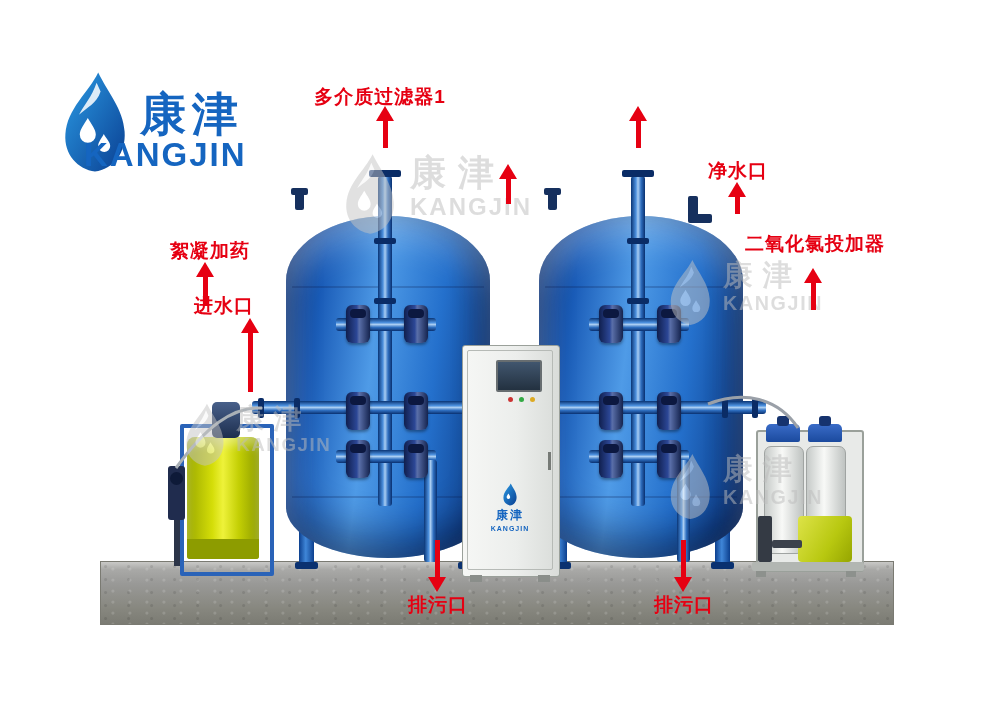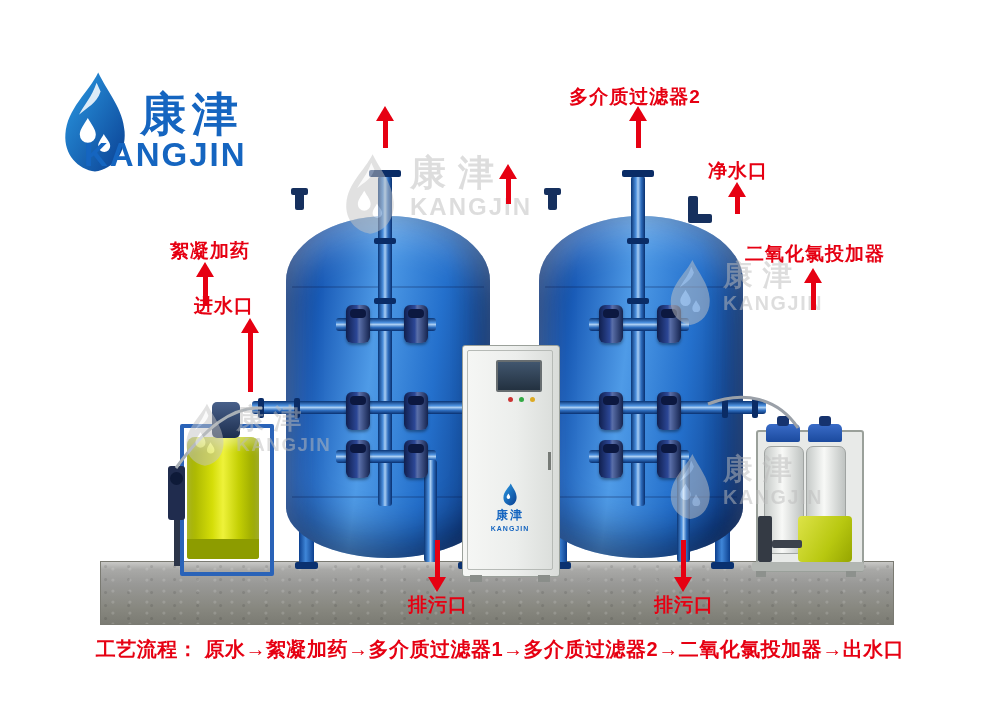--- a/index.html
+++ b/index.html
@@ -295,25 +295,25 @@
     </linearGradient>
       </defs>
     <path d="M54 3 C42 28 15 48 13 80 C11 106 29 124 50 127 C73 124 89 104 87 77 C85 48 66 28 54 3 Z" fill="url(#lg1)"></path>
     <path d="M52 16 C46 34 36 44 30 56 C40 47 52 42 57 27 Z" fill="#fff" opacity=".85"></path>
     <path d="M41 60 C36 69 31 74 31 81 a10 10 0 0 0 20 0 C51 74 46 69 41 60 Z" fill="#fff"></path>
     <path d="M61 80 C58 86 54 90 54 95 a7.5 7.5 0 0 0 15 0 C69 90 64 86 61 80 Z" fill="#fff"></path>
   </svg>
   <div class="logo-cn">康津</div>
   <div class="logo-en">KANGJIN</div>
 
-  <div class="label" style="left:635px;top:84px">多介质过滤器2</div>
+  <div class="label" style="left:380px;top:84px">多介质过滤器1</div>
   <div class="label" style="left:738px;top:158px">净水口</div>
   <div class="label" style="left:210px;top:238px">絮凝加药</div>
   <div class="label" style="left:224px;top:293px">进水口</div>
-  <div class="label" style="left:815px;top:241px">二氧化氯投加器</div>
+  <div class="label" style="left:815px;top:231px">二氧化氯投加器</div>
   <div class="label" style="left:438px;top:592px">排污口</div>
   <div class="label" style="left:684px;top:592px">排污口</div>
 
   <div class="arrow" style="left:385px;top:106px;height:42px">
       <div class="head-up"></div>
       <div class="stem"></div>
     </div>
   <div class="arrow" style="left:638px;top:106px;height:42px">
       <div class="head-up"></div>
       <div class="stem"></div>
@@ -340,15 +340,14 @@
     </div>
   <div class="arrow" style="left:437px;top:540px;height:52px">
       <div class="stem"></div>
       <div class="head-down"></div>
     </div>
   <div class="arrow" style="left:683px;top:540px;height:52px">
       <div class="stem"></div>
       <div class="head-down"></div>
     </div>
 
-  <div class="flow">工艺流程： 原水→絮凝加药→多介质过滤器1→多介质过滤器2→二氧化氯投加器→出水口</div>
 
 </div>
 
 </body></html>

